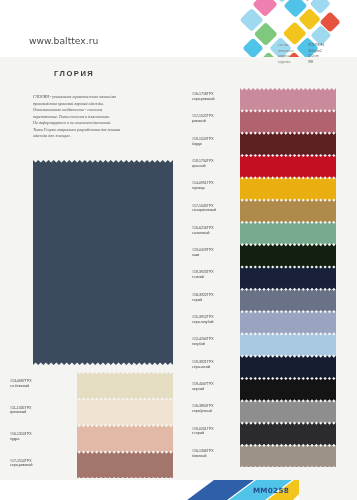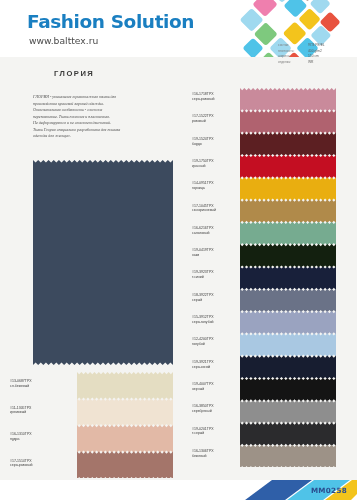--- a/index.html
+++ b/index.html
@@ -90,42 +90,41 @@
     color: #3d3d3d;
     white-space: nowrap;
     font-family: "Liberation Sans", sans-serif;
   }
   .sw-label .code { display: block; }
   .sw-label .name { display: block; }
 
   
   #footer {
     position: absolute; left: 0; bottom: 0;
-    width: 357px; height: 20px;
+    width: 299px; height: 20px;
     background: #ffffff;
     overflow: hidden;
   }
   #footer-art {
     position: absolute; right: 0; bottom: -6px;
     width: 120px; height: 26px;
   }
   #footer-code {
     position: absolute; right: 10px; bottom: 5px;
     font-size: 7.2px; font-weight: bold;
     color: #2a4d8f; letter-spacing: 0.3px;
     font-family: "DejaVu Sans", sans-serif;
   }
 </style>
 </head>
 <body>
 
 <div id="page">
 
   <div id="header">
-    <div id="brand-title">Fashion Solution</div>
     <div id="brand-url">www.balttex.ru</div>
     <svg id="header-art" viewBox="0 0 150 82">
       <g transform="rotate(45 75 41)">
         <rect x="58" y="-12" width="17" height="17" rx="3" fill="#6b3a2a"></rect>
         <rect x="78" y="-10" width="15" height="15" rx="3" fill="#9fd9ef"></rect>
         <rect x="98" y="-4" width="15" height="15" rx="3" fill="#e8533f"></rect>
         <rect x="40" y="6" width="18" height="18" rx="3" fill="#9fd9ef"></rect>
         <rect x="61" y="8" width="17" height="17" rx="3" fill="#4fc3e8"></rect>
         <rect x="81" y="8" width="16" height="16" rx="3" fill="#f3c41c"></rect>
         <rect x="101" y="12" width="15" height="15" rx="3" fill="#9fd9ef"></rect>

